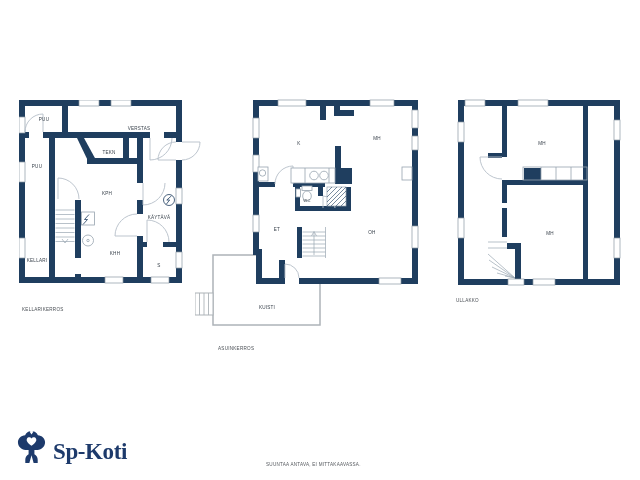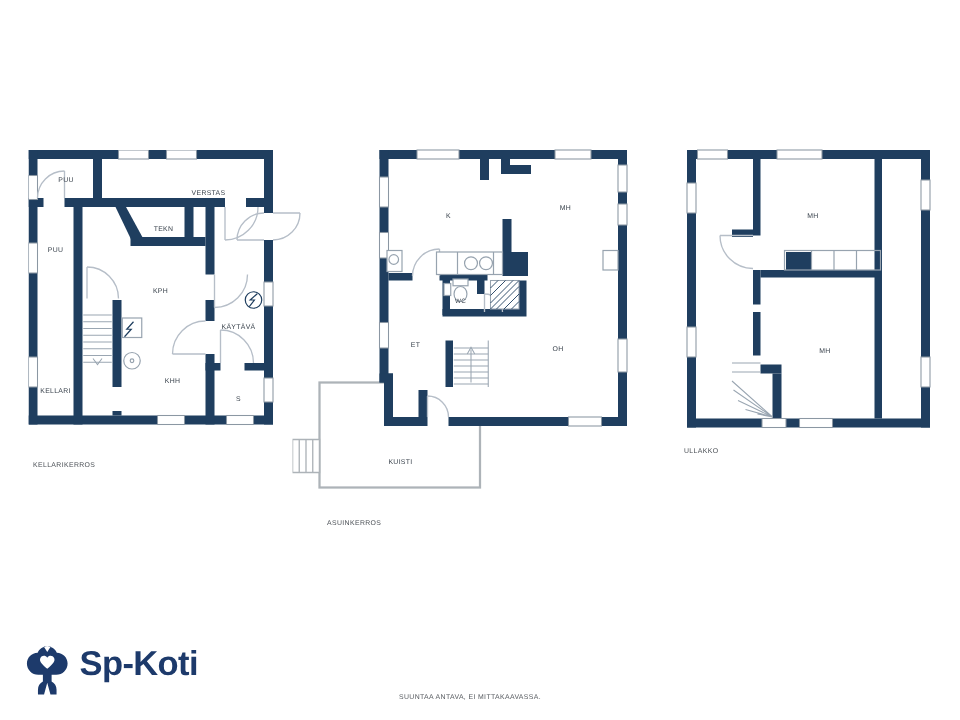--- a/index.html
+++ b/index.html
@@ -12,21 +12,21 @@
   .doors path, .doors line{stroke:#b6bec8;stroke-width:0.9;fill:none;}
   .stairs path, .stairs line, .stairs polyline{stroke:#9aa6b2;stroke-width:0.7;fill:none;}
   .fix rect,.fix circle,.fix ellipse,.fix line{stroke:#97a3af;stroke-width:0.8;fill:#ffffff;}
   .fix .navyline{stroke:#1f3e5f;fill:none;stroke-width:0.8;}
   .hatchlines{stroke:#1f3e5f;stroke-width:0.6;fill:none;}
   .porch{fill:#ffffff;stroke:#adb3b8;stroke-width:1.5;}
   .porchline{stroke:#adb3b8;stroke-width:0.9;}
   .room-label text{font-family:"Liberation Sans",sans-serif;font-size:4.6px;fill:#39424c;
         text-anchor:middle;letter-spacing:0.2px;}
   .sheet-notes text{font-family:"Liberation Sans",sans-serif;font-size:4.6px;fill:#4a4f55;letter-spacing:0.25px;}
-  .logo{position:absolute;left:16px;top:429px;display:flex;align-items:flex-start;gap:6px;}
+  .logo{position:absolute;left:16px;top:429px;display:flex;align-items:flex-end;gap:6px;font-family:Liberation Serif, serif;}
   .logo-text{font-size:23px;font-weight:700;color:#1d3a6b;letter-spacing:-0.4px;}
 </style>
 </head>
 <body>
 
 <div class="sheet">
 
   <svg class="plan" style="left:19px;top:100px" width="190" height="186" viewBox="0 0 190 186">
     <g class="walls">
       <rect x="0" y="0" width="163" height="6"></rect>

